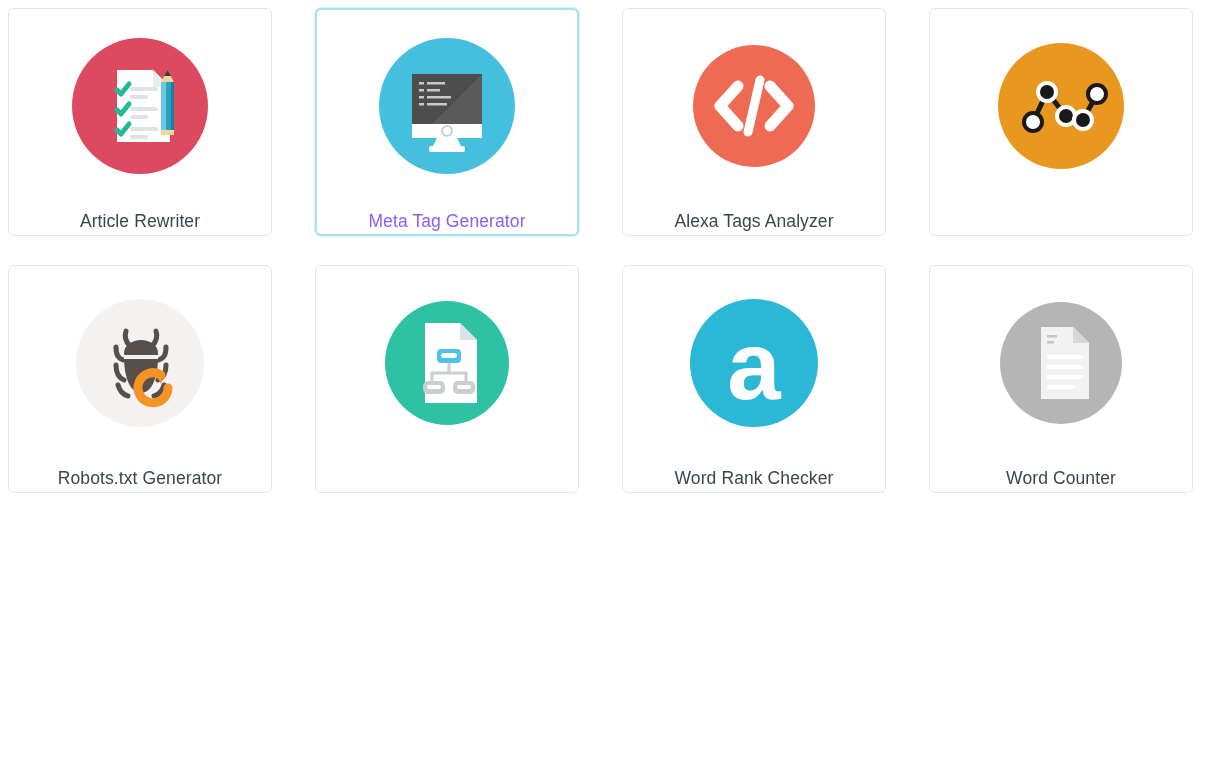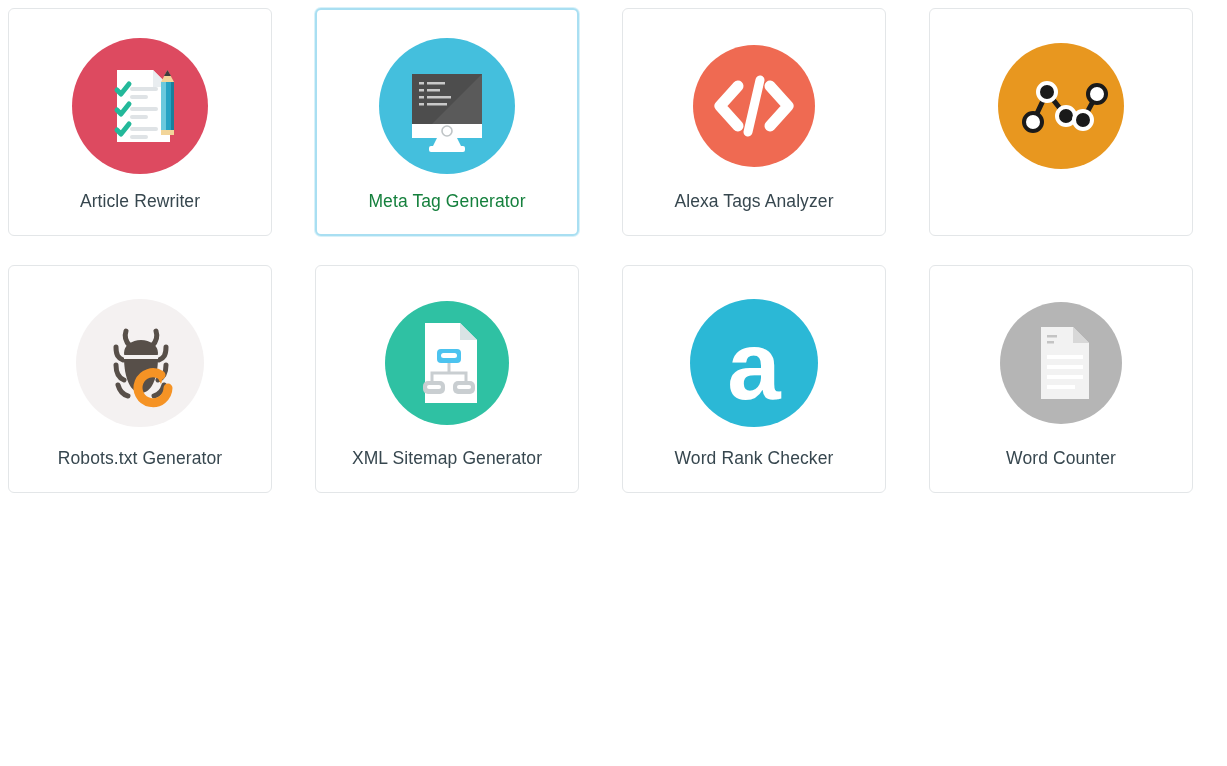--- a/index.html
+++ b/index.html
@@ -41,29 +41,29 @@
   .tool-icon {
     width: 136px;
     height: 136px;
     position: relative;
     display: flex;
     align-items: center;
     justify-content: center;
   }
   .tool-icon svg { display: block; }
   .tool-label {
-    margin-top: 16px;
+    margin-top: 36px;
     font-size: 17.5px;
     line-height: 22px;
     color: #37474f;
     text-align: center;
     letter-spacing: 0.1px;
     white-space: nowrap;
   }
-  .tool-card.selected .tool-label { color: #15803d; }
+  .tool-card.selected .tool-label { color: #8b5cf6; }
   .tool-icon.faded { opacity: 0.045; }
 </style>
 </head>
 <body>
 
 <div id="tools-grid">
 
   <div class="tool-card">
     <div class="tool-icon">
       <svg width="136" height="136" viewBox="0 0 136 136">
@@ -175,21 +175,20 @@
         <path d="M81 28l17 17H81z" fill="#d9e3e5"></path>
         <rect x="58" y="54" width="24" height="14" rx="4" fill="#4cc3ef"></rect>
         <rect x="62" y="58" width="16" height="5" rx="2.5" fill="#ffffff"></rect>
         <path d="M70 68v10M53 88v-10h34v10" fill="none" stroke="#c9ced1" stroke-width="3"></path>
         <rect x="44" y="86" width="22" height="13" rx="5" fill="#c9ced1"></rect>
         <rect x="74" y="86" width="22" height="13" rx="5" fill="#c9ced1"></rect>
         <rect x="48" y="90" width="14" height="4" rx="2" fill="#ffffff"></rect>
         <rect x="78" y="90" width="14" height="4" rx="2" fill="#ffffff"></rect>
       </svg>
     </div>
-    <div class="tool-label">XML Sitemap Generator</div>
   </div>
 
 
   <div class="tool-card">
     <div class="tool-icon">
       <svg width="136" height="136" viewBox="0 0 136 136">
         <circle cx="68" cy="68" r="64" fill="#2bb8d6"></circle>
         <text x="68" y="104" font-family="'Liberation Sans', sans-serif" font-size="96" font-weight="bold" fill="#ffffff" text-anchor="middle">a</text>
       </svg>
     </div>

